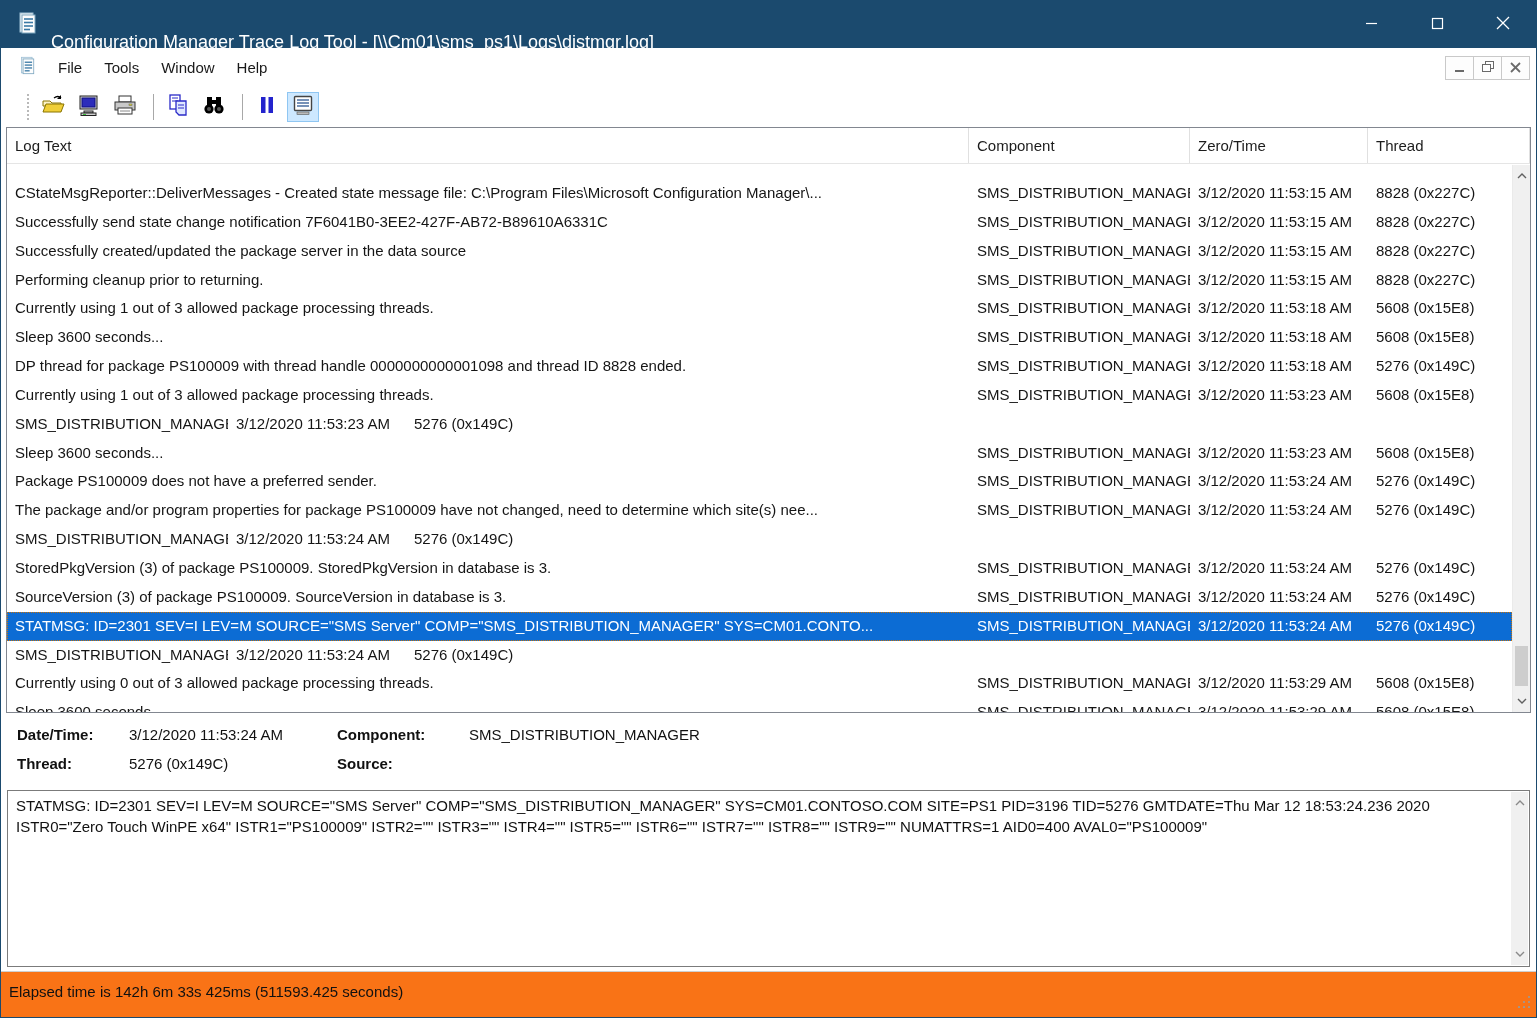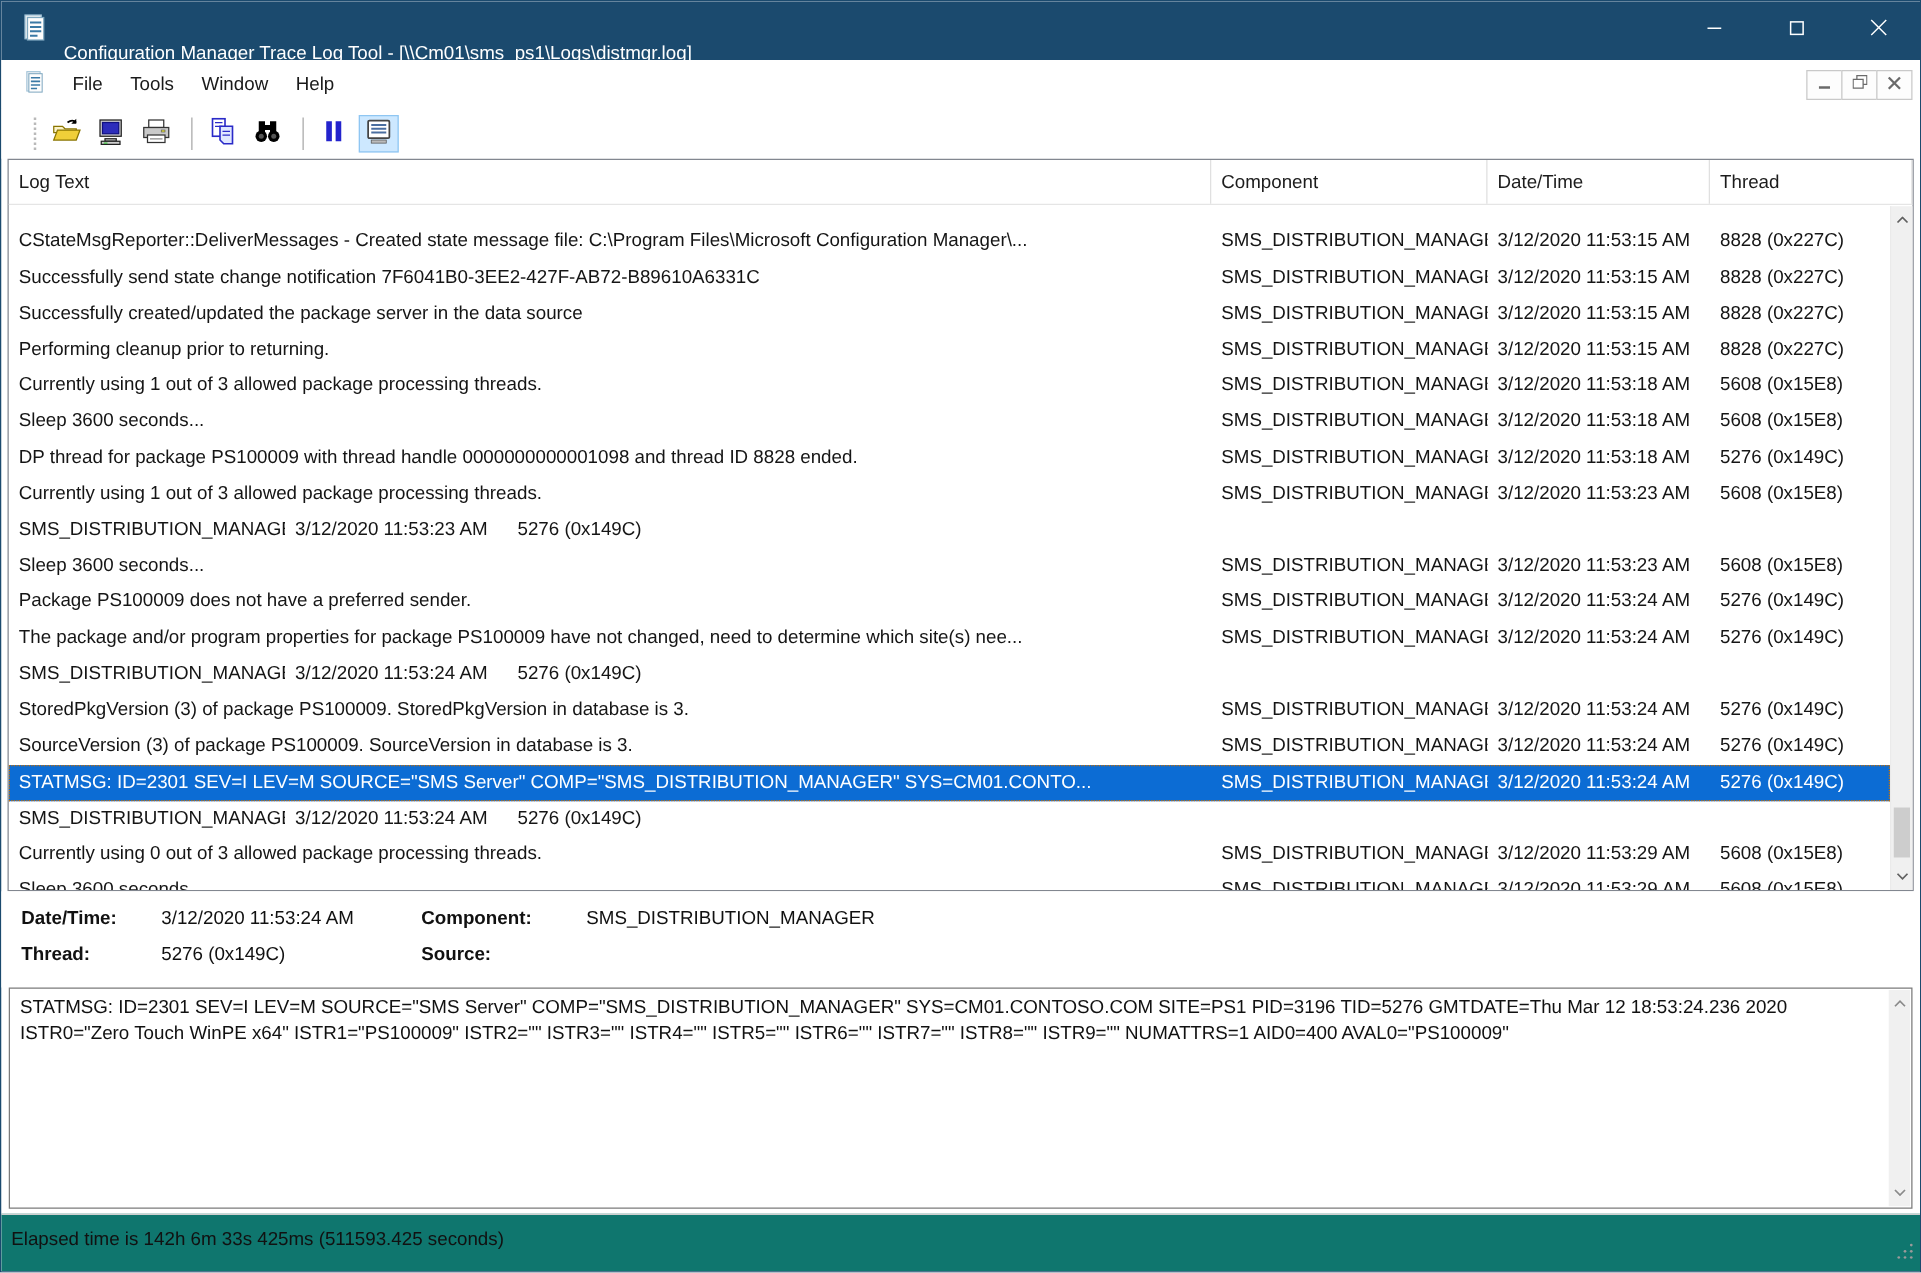--- a/index.html
+++ b/index.html
@@ -4,21 +4,21 @@
 <style>
   * { box-sizing: border-box; margin: 0; padding: 0; }
   body { background:#c8c8c8; font-family:"Liberation Sans", sans-serif; }
   .window { position:relative; width:1537px; height:1018px; background:#fff;
             border:1px solid var(--titlebar-bg,#1b4a6e); overflow:hidden; }
 
   
   .titlebar { position:absolute; top:0; left:0; right:0; height:47px;
               background:var(--titlebar-bg,#1b4a6e); display:flex; align-items:center; }
   .titlebar .app-icon { margin:0 12px 0 16px; }
-  .titlebar .title { color:#fff; font-size:15px; white-space:nowrap;margin-top:36px; }
+  .titlebar .title { color:#fff; font-size:18px; white-space:nowrap;margin-top:36px; }
   .caption-btns { position:absolute; right:0; top:0; height:47px; display:flex; }
   .caption-btn { width:66px; height:47px; display:flex; align-items:center; justify-content:center; }
 
   
   .menubar { position:absolute; top:47px; left:0; right:0; height:39px; background:#fff;
              display:flex; align-items:center; }
   .menubar .app-icon { margin:0 10px 0 18px; }
   .menu-item { font-size:15px; color:#1a1a1a; padding:6px 11px; cursor:default; }
   .mdi-btns { position:absolute; right:6px; top:8px; display:flex; }
   .mdi-btn { width:29px; height:24px; border:1px solid #c9c9c9; background:#fdfdfd;
@@ -63,21 +63,21 @@
 
   
   .detailbox { position:absolute; top:789px; left:6px; right:6px; height:177px;
                border:1px solid #7b7b7b; background:#fff; }
   .detailbox .msg { position:absolute; top:4px; left:8px; right:26px; font-size:15px;
                     line-height:21px; color:#111; word-break:break-word; }
   .detailbox .vscroll2 { position:absolute; top:1px; right:1px; bottom:1px; width:17px; background:#f0f0f0; }
 
   
   .statusbar { position:absolute; top:970px; left:0; right:0; bottom:0;
-               background:#0f766e; border-top:1px solid #cfcfcf; }
+               background:#f97316; border-top:1px solid #cfcfcf; }
   .statusbar .txt { position:absolute; top:11px; left:8px; font-size:15px; color:#111; }
   .resize-grip { position:absolute; right:5px; bottom:5px; }
 </style>
 </head>
 <body>
 
 <div class="window">
 
   <div class="titlebar">
     <span class="app-icon">
@@ -228,21 +228,21 @@
           <rect x="6" y="19" width="12" height="2.5" fill="#bbb" stroke="#555" stroke-width="0.6"></rect>
         </svg>
       </span>
     </div>
   </div>
 
   <div class="logtable">
     <div class="thead">
       <div class="hcell col-log">Log Text</div>
       <div class="hcell col-comp">Component</div>
-      <div class="hcell col-date">Date/Time</div>
+      <div class="hcell col-date">Zero/Time</div>
       <div class="hcell col-thread" style="border-right:1px solid #e0e0e0;">Thread</div>
     </div>
     <div class="tbody">
         <div class="trow">
           <div class="tcell col-log">CStateMsgReporter::DeliverMessages - Created state message file: C:\Program Files\Microsoft Configuration Manager\...</div>
           <div class="tcell col-comp">SMS_DISTRIBUTION_MANAGER</div>
           <div class="tcell col-date">3/12/2020 11:53:15 AM</div>
           <div class="tcell col-thread">8828 (0x227C)</div>
         </div>
         <div class="trow">

